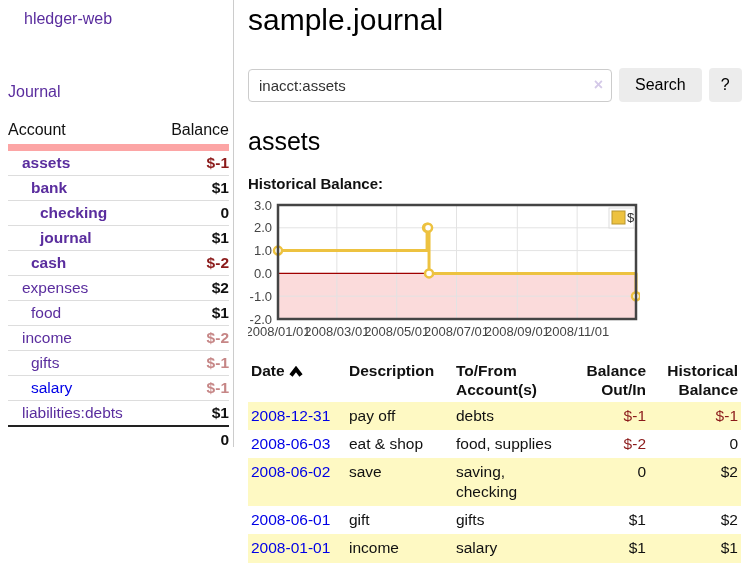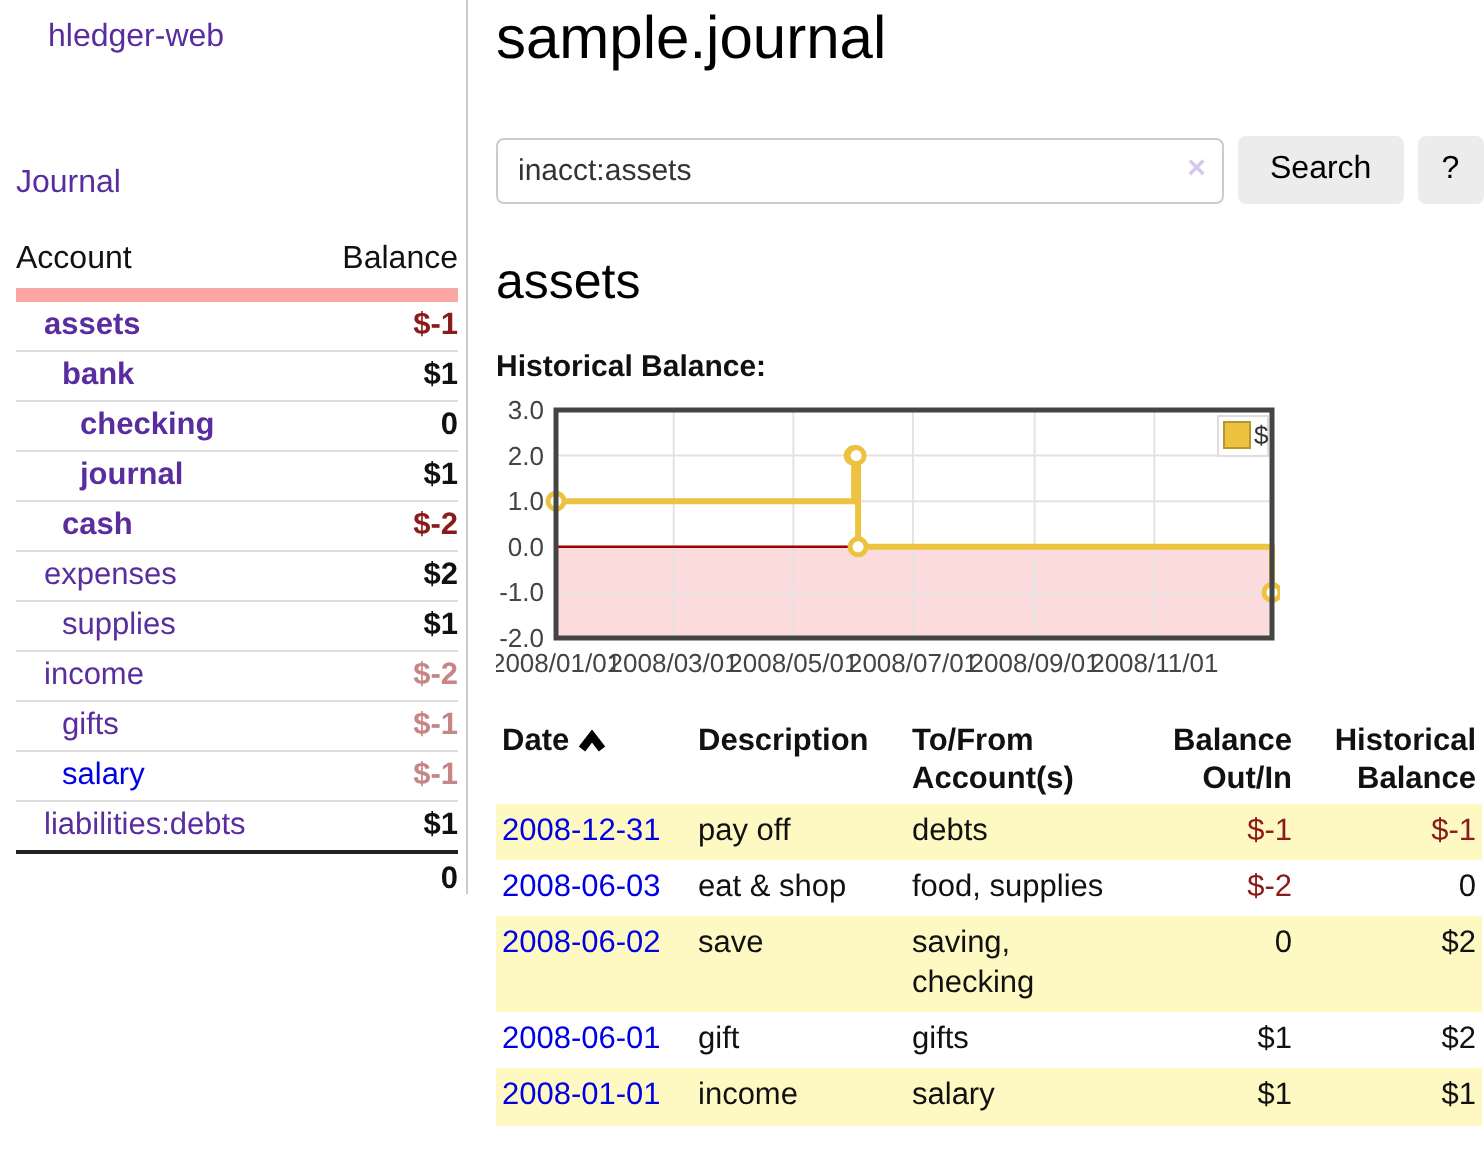--- a/index.html
+++ b/index.html
@@ -85,21 +85,21 @@
           </tr>
           <tr class="bold">
             <td style="padding-left: 23px;"><a>cash</a></td>
             <td class="bal neg">$-2</td>
           </tr>
           <tr>
             <td style="padding-left: 14px;"><a>expenses</a></td>
             <td class="bal">$2</td>
           </tr>
           <tr>
-            <td style="padding-left: 23px;"><a>supplies</a></td>
+            <td style="padding-left: 23px;"><a>food</a></td>
             <td class="bal">$1</td>
           </tr>
           <tr>
             <td style="padding-left: 14px;"><a>income</a></td>
             <td class="bal neg-soft">$-2</td>
           </tr>
           <tr>
             <td style="padding-left: 23px;"><a>gifts</a></td>
             <td class="bal neg-soft">$-1</td>
           </tr>

